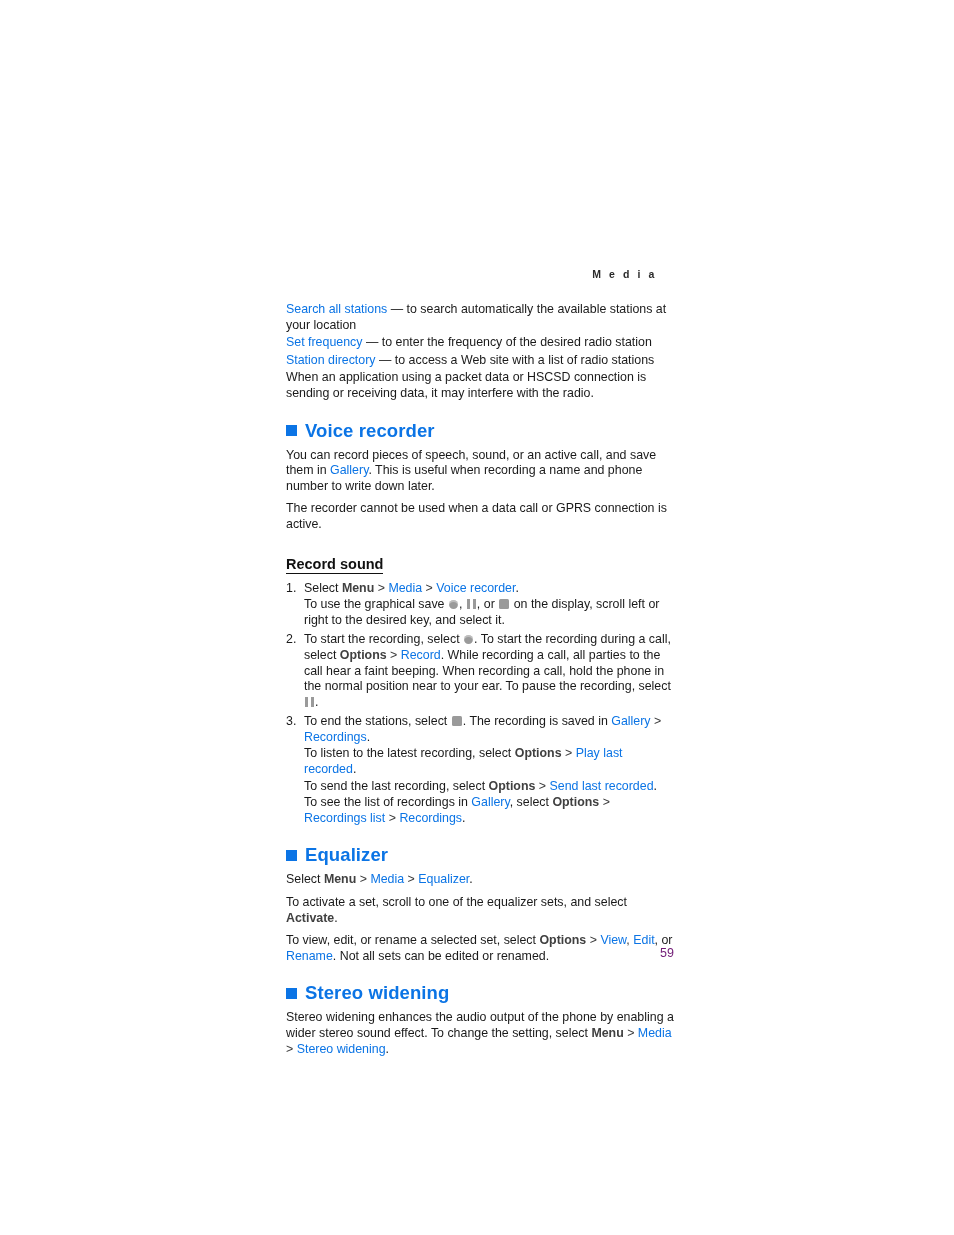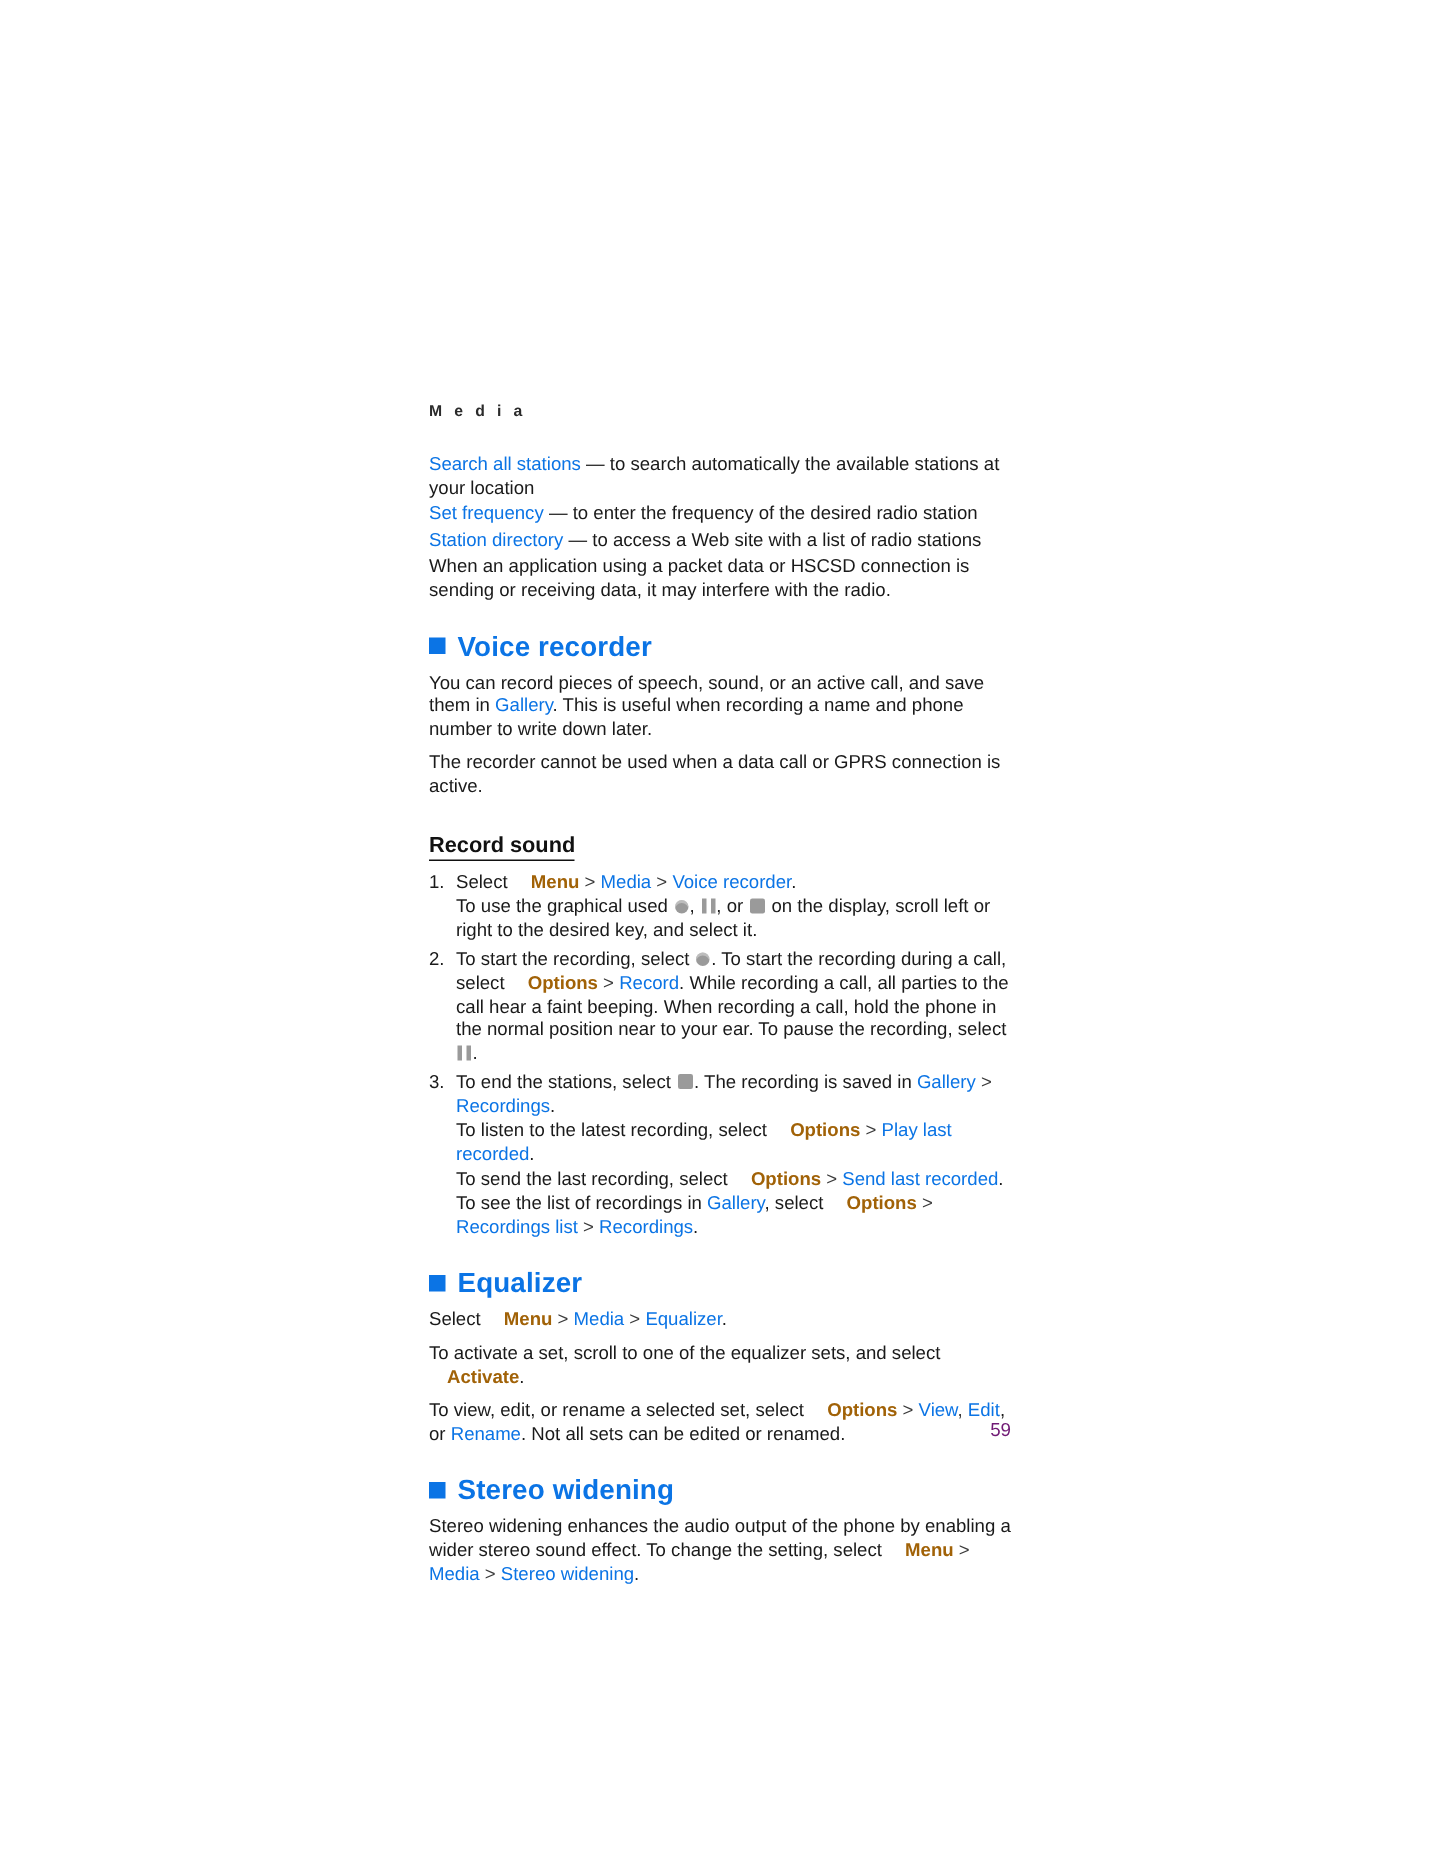--- a/index.html
+++ b/index.html
@@ -18,45 +18,45 @@
 
   .page {
     position: absolute;
     left: 286px;
     top: 268px;
     width: 388px;
   }
 
   
   .running-head {
+    text-align: right;
     font-size: 10.5px;
     letter-spacing: 2.6px;
     color: #2b2b2b;
     font-weight: 600;
-    margin: 0 0 22px 0;
+    margin: 0 16px 22px 0;
     padding-right: 1px;
   }
 
   
   .para {
     font-size: 12.4px;
     line-height: 15.6px;
     color: #1a1a1a;
     margin: 0 0 7px 0;
   }
   .para.tight { margin-bottom: 2px; }
 
   .blue-i {
     color: #0b74e5;
   }
   .blue-b {
-    color: #a16207;
+    color: #404040;
     font-weight: bold;
     font-style: normal;
-    margin-left: 12px;
   }
   .sep { color: #3a3a3a; font-style: normal; font-weight: normal; }
 
   
   .h2 {
     font-size: 18.5px;
     line-height: 22px;
     color: #0b74e5;
     font-weight: bold;
     margin: 18px 0 6px 0;
@@ -189,21 +189,21 @@
 
   <div class="h3-wrap">
     <h3 class="h3">Record sound</h3>
   </div>
 
   <ol class="steps">
 
     <li>
       <span class="num">1.</span>
       <p class="para"><span>Select </span><span class="blue-b">Menu</span><span class="sep"> &gt; </span><span class="blue-i">Media</span><span class="sep"> &gt; </span><span class="blue-i">Voice recorder</span><span>.</span></p>
-      <p class="para"><span>To use the graphical used </span><span class="key-icon key-record"></span><span>, </span><span class="key-icon key-pause"><i class="l"></i><i class="r"></i></span><span>, or </span><span class="key-icon key-stop"></span><span> on the display, scroll left or right to the desired key, and select it.</span></p>
+      <p class="para"><span>To use the graphical save </span><span class="key-icon key-record"></span><span>, </span><span class="key-icon key-pause"><i class="l"></i><i class="r"></i></span><span>, or </span><span class="key-icon key-stop"></span><span> on the display, scroll left or right to the desired key, and select it.</span></p>
     </li>
 
     <li>
       <span class="num">2.</span>
       <p class="para"><span>To start the recording, select </span><span class="key-icon key-record"></span><span>. To start the recording during a call, select </span><span class="blue-b">Options</span><span class="sep"> &gt; </span><span class="blue-i">Record</span><span>. While recording a call, all parties to the call hear a faint beeping. When recording a call, hold the phone in the normal position near to your ear. To pause the recording, select </span><span class="key-icon key-pause"><i class="l"></i><i class="r"></i></span><span>.</span></p>
     </li>
 
     <li>
       <span class="num">3.</span>
       <p class="para"><span>To end the stations, select </span><span class="key-icon key-stop"></span><span>. The recording is saved in </span><span class="blue-i">Gallery</span><span class="sep"> &gt; </span><span class="blue-i">Recordings</span><span>.</span></p>

